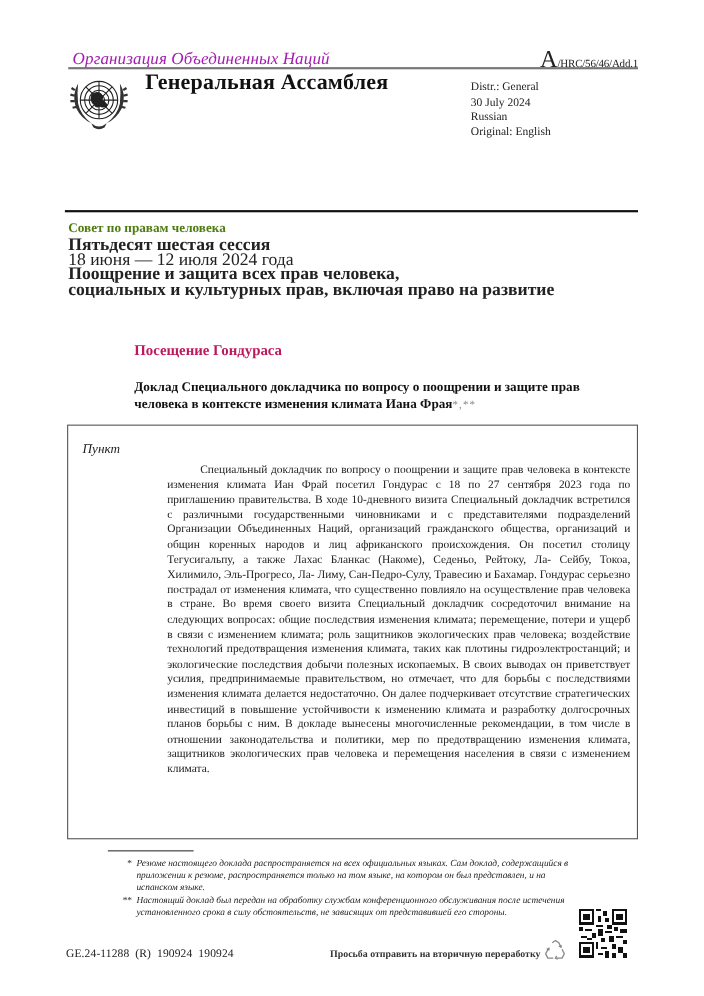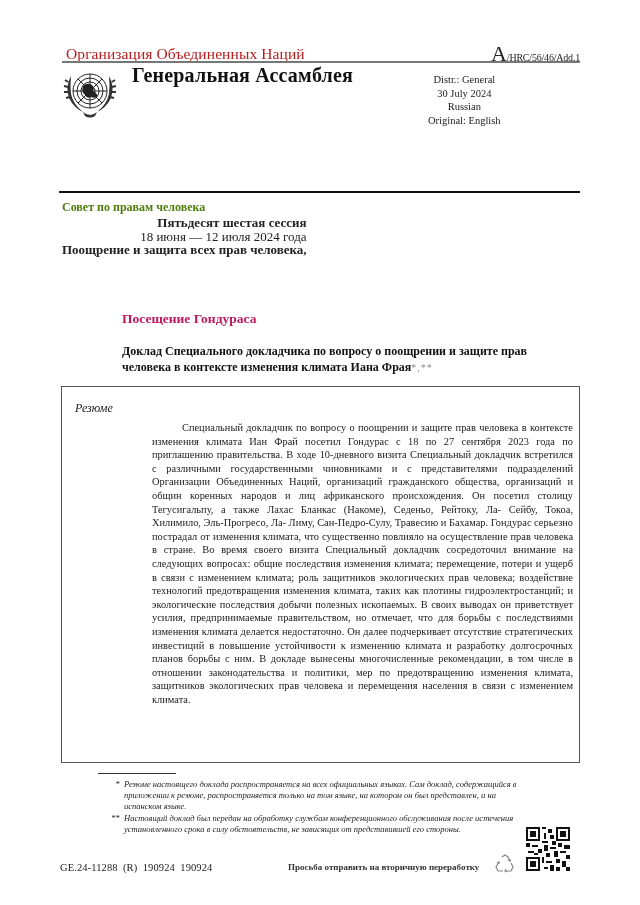--- a/index.html
+++ b/index.html
@@ -1,53 +1,53 @@
 <!DOCTYPE html>
 <html><head>
 <meta charset="utf-8">
 <style>
   * { box-sizing: border-box; margin: 0; padding: 0; }
   html, body { width: 640px; height: 905px; background: #ffffff; }
   body { position: relative; font-family: "Liberation Serif", "DejaVu Serif", serif; color: #1a1a1a; overflow: hidden; }
   .abs { position: absolute; }
 
-  .org-name { left: 66px; top: 45px; font-size: 15.5px; color: #b91c1c; letter-spacing: 0.1px; }
+  .org-name { left: 66px; top: 45px; font-size: 15.5px; color: #a21caf; letter-spacing: 0.1px; font-style: italic; }
   .symbol { right: 60px; top: 41px; white-space: nowrap; color: #222; }
   .symbol .big { font-size: 22px; }
   .symbol .small { font-size: 10px; letter-spacing: -0.2px; }
   .top-rule { left: 62px; top: 61px; width: 518px; height: 2px; background: #777; }
 
   .emblem { left: 61px; top: 66px; width: 58px; height: 54px; }
   .assembly-title { left: 132px; top: 64px; font-size: 20px; font-weight: bold; color: #111; letter-spacing: 0.2px; }
-  .distr { left: 428px; top: 73px; font-size: 10.5px; line-height: 13.7px; color: #222; text-align: center; }
+  .distr { left: 428px; top: 73px; font-size: 10.5px; line-height: 13.7px; color: #222; }
 
   .thick-rule { left: 59px; top: 191px; width: 521px; height: 2px; background: #111; }
 
   .council { left: 62px; top: 200px; font-size: 12px; font-weight: bold; color: #4d7c0f; }
-  .meta { left: 62px; top: 216px; font-size: 13px; line-height: 13.5px; color: #222; text-align: right; }
+  .meta { left: 62px; top: 216px; font-size: 16px; line-height: 13.5px; color: #222; }
   .meta .b { font-weight: bold; }
 
   .visit-title { left: 122px; top: 311px; font-size: 13.5px; font-weight: bold; color: #be185d; }
   .report-title { left: 122px; top: 344px; width: 440px; font-size: 12px; font-weight: bold; line-height: 15.5px; color: #111; }
   .report-title .stars { font-weight: normal; color: #888; font-size: 10px; letter-spacing: 1px; }
 
   .summary-box { left: 61px; top: 386px; width: 519px; height: 377px; border: 1.5px solid #555; }
   .summary-label { left: 75px; top: 401px; font-size: 12px; font-style: italic; color: #222; }
   .summary-body { left: 124px; top: 421px; width: 421px; font-size: 10.4px; line-height: 13.6px; text-align: justify; color: #222; margin-left: 28px; }
   .summary-body p { text-indent: 30px; }
   .summary-body p + p { margin-top: 6px; }
 
   .fn-rule { left: 98px; top: 773px; width: 78px; height: 1px; background: #333; }
   .footnotes { left: 100px; top: 779px; width: 420px; font-size: 8.5px; line-height: 11.2px; color: #222; }
   .fn { display: flex; }
   .fn-mark { width: 24px; text-align: right; padding-right: 4px; flex: none; }
   .fn-text { flex: 1; font-style: italic; }
 
   .job-number { left: 60px; top: 862px; font-size: 10.5px; color: #222; letter-spacing: 0.1px; }
-  .recycle-text { left: 288px; top: 862px; font-size: 9px; color: #333; font-weight: bold; text-align: center; }
+  .recycle-text { left: 300px; top: 862px; font-size: 9px; color: #333; font-weight: bold; text-align: center; }
   .recycle-icon { left: 494px; top: 853px; width: 22px; height: 22px; }
   .qr { left: 526px; top: 826px; width: 44px; height: 45px; }
 </style>
 </head>
 <body>
 
 <div class="abs org-name">Организация Объединенных Наций</div>
 <div class="abs symbol"><span class="big">A</span><span class="small">/HRC/56/46/Add.1</span></div>
 <div class="abs top-rule"></div>
 
@@ -81,27 +81,28 @@
   <div>Original: English</div>
 </div>
 
 <div class="abs thick-rule"></div>
 
 <div class="abs council">Совет по правам человека</div>
 <div class="abs meta">
   <div class="b">Пятьдесят шестая сессия</div>
   <div>18 июня — 12 июля 2024 года</div>
   <div class="b">Поощрение и защита всех прав человека,</div>
+  <div class="b">социальных и культурных прав, включая право на развитие</div>
 </div>
 
 <div class="abs visit-title">Посещение Гондураса</div>
 <div class="abs report-title"><span>Доклад Специального докладчика по вопросу о поощрении и защите прав человека в контексте изменения климата Иана Фрая</span><span class="stars">*,**</span></div>
 
 <div class="abs summary-box"></div>
-<div class="abs summary-label">Резюме</div>
+<div class="abs summary-label">Пункт</div>
 <div class="abs summary-body">
   <p>Специальный докладчик по вопросу о поощрении и защите прав человека в контексте изменения климата Иан Фрай посетил Гондурас с 18 по 27 сентября 2023 года по приглашению правительства. В ходе 10-дневного визита Специальный докладчик встретился с различными государственными чиновниками и с представителями подразделений Организации Объединенных Наций, организаций гражданского общества, организаций и общин коренных народов и лиц африканского происхождения. Он посетил столицу Тегусигальпу, а также Лахас Бланкас (Накоме), Седеньо, Рейтоку, Ла- Сейбу, Токоа, Хилимило, Эль-Прогресо, Ла- Лиму, Сан-Педро-Сулу, Травесию и Бахамар. Гондурас серьезно пострадал от изменения климата, что существенно повлияло на осуществление прав человека в стране. Во время своего визита Специальный докладчик сосредоточил внимание на следующих вопросах: общие последствия изменения климата; перемещение, потери и ущерб в связи с изменением климата; роль защитников экологических прав человека; воздействие технологий предотвращения изменения климата, таких как плотины гидроэлектростанций; и экологические последствия добычи полезных ископаемых. В своих выводах он приветствует усилия, предпринимаемые правительством, но отмечает, что для борьбы с последствиями изменения климата делается недостаточно. Он далее подчеркивает отсутствие стратегических инвестиций в повышение устойчивости к изменению климата и разработку долгосрочных планов борьбы с ним. В докладе вынесены многочисленные рекомендации, в том числе в отношении законодательства и политики, мер по предотвращению изменения климата, защитников экологических прав человека и перемещения населения в связи с изменением климата.</p>
 </div>
 
 <div class="abs fn-rule"></div>
 <div class="abs footnotes">
   <div class="fn">
     <span class="fn-mark">*</span>
     <span class="fn-text">Резюме настоящего доклада распространяется на всех официальных языках. Сам доклад, содержащийся в приложении к резюме, распространяется только на том языке, на котором он был представлен, и на испанском языке.</span>
   </div>

